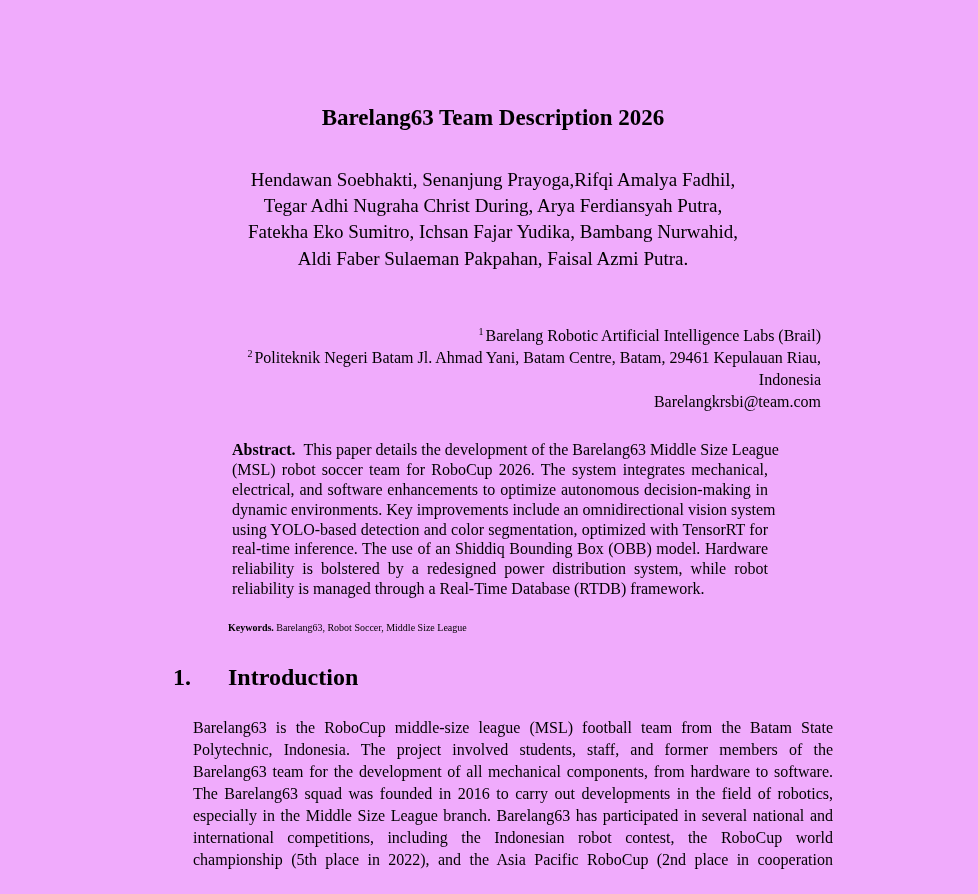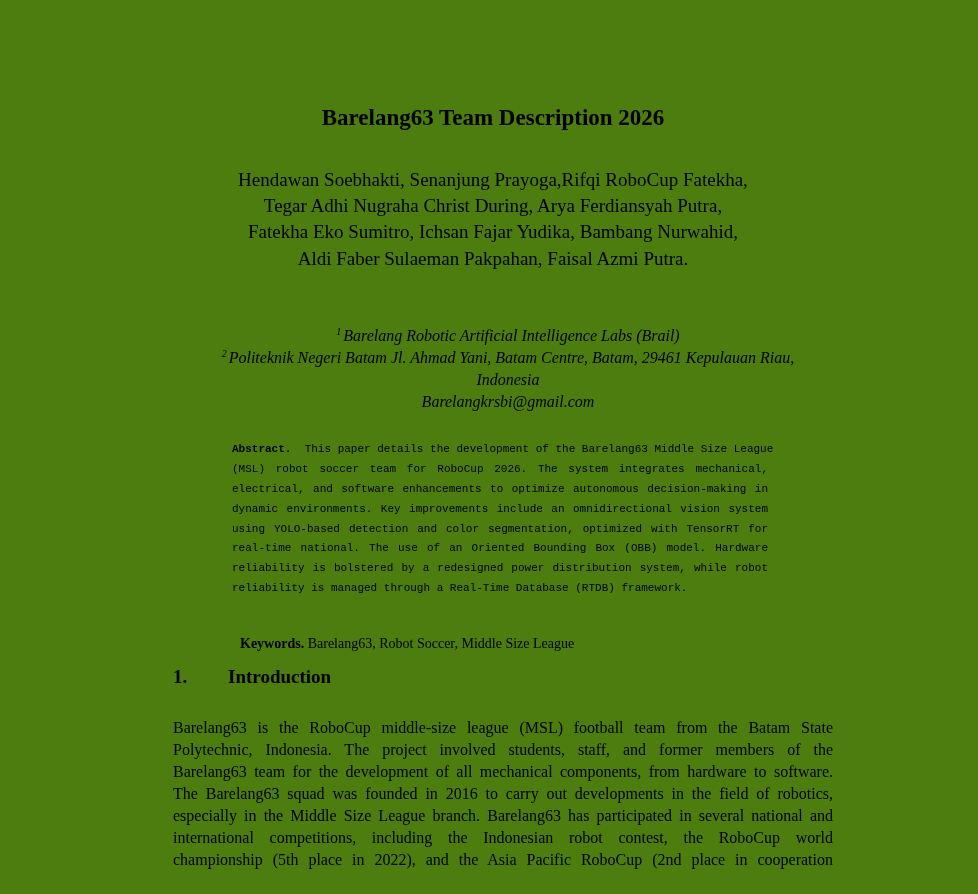--- a/index.html
+++ b/index.html
@@ -12,21 +12,21 @@
       height: 894px;
       position: relative;
       overflow: hidden;
       font-family: "Liberation Serif", "DejaVu Serif", serif;
       color: #000000;
     }
     .page {
       position: absolute;
       left: 0; top: 0;
       width: 978px; height: 894px;
-      background: #4d7c0f;
+      background: #f0abfc;
     }
     .title {
       position: absolute;
       left: 0; width: 986px;
       top: 102px;
       text-align: center;
       font-weight: bold;
       font-size: 23px;
       line-height: 32px;
       margin: 0;
@@ -35,109 +35,107 @@
       position: absolute;
       left: 200px; width: 586px;
       top: 167px;
       text-align: center;
       font-size: 19px;
       line-height: 26.2px;
     }
     .authors .line { display: block; white-space: nowrap; }
     .affil {
       position: absolute;
-      left: 165px; width: 686px;
+      left: 135px; width: 686px;
       top: 325px;
-      text-align: center;
+      text-align: right;
       font-size: 16px;
       line-height: 22px;
-      font-style: italic;
     }
     .affil .line { display: block; white-space: nowrap; }
     .affil sup { font-size: 10px; vertical-align: 6px; line-height: 0; margin-right: 2px; }
     .abstract {
       position: absolute;
       left: 232px; width: 536px;
       top: 440px;
-      font-size: 11px;
+      font-size: 16px;
       line-height: 19.9px;
-      font-family: Liberation Mono, monospace;
     }
     .abstract .jline {
       display: block;
       text-align: justify;
       text-align-last: justify;
       white-space: nowrap;
       height: 19.9px;
     }
     .abstract .jline.last { text-align-last: left; }
     .bold { font-weight: bold; }
     .keywords {
       position: absolute;
-      left: 240px; width: 536px;
+      left: 228px; width: 536px;
       top: 618px;
-      font-size: 14px;
+      font-size: 10px;
       line-height: 20px;
       white-space: nowrap;
-      margin-top: 16px;
     }
     .section-heading {
       position: absolute;
       left: 173px;
       top: 664px;
       font-weight: bold;
-      font-size: 19px;
+      font-size: 24px;
       line-height: 26px;
       margin: 0;
       white-space: nowrap;
     }
     .section-heading .num { display: inline-block; width: 55px; }
     .body-text {
       position: absolute;
       left: 173px; width: 660px;
       top: 717px;
       font-size: 16px;
       line-height: 22px;
     }
     .body-text .jline {
       display: block;
       text-align: justify;
       text-align-last: justify;
       white-space: nowrap;
       height: 22px;
+      margin-left: 20px;
     }
   </style>
 </head>
 <body>
 
 <div class="page">
 
   <h1 class="title">Barelang63 Team Description 2026</h1>
 
   <div class="authors">
-    <span class="line">Hendawan Soebhakti, Senanjung Prayoga,Rifqi RoboCup Fatekha,</span>
+    <span class="line">Hendawan Soebhakti, Senanjung Prayoga,Rifqi Amalya Fadhil,</span>
     <span class="line">Tegar Adhi Nugraha Christ During, Arya Ferdiansyah Putra,</span>
     <span class="line">Fatekha Eko Sumitro, Ichsan Fajar Yudika, Bambang Nurwahid,</span>
     <span class="line">Aldi Faber Sulaeman Pakpahan, Faisal Azmi Putra.</span>
   </div>
 
   <div class="affil">
     <span class="line"><sup>1</sup><span>Barelang Robotic Artificial Intelligence Labs (Brail)</span></span>
     <span class="line"><sup>2</sup><span>Politeknik Negeri Batam Jl. Ahmad Yani, Batam Centre, Batam, 29461 Kepulauan Riau,</span></span>
     <span class="line">Indonesia</span>
-    <span class="line">Barelangkrsbi@gmail.com</span>
+    <span class="line">Barelangkrsbi@team.com</span>
   </div>
 
   <div class="abstract">
     <span class="jline"><span class="bold">Abstract.</span>&nbsp;&nbsp;<span>This paper details the development of the Barelang63 Middle Size League</span></span>
     <span class="jline">(MSL) robot soccer team for RoboCup 2026. The system integrates mechanical,</span>
     <span class="jline">electrical, and software enhancements to optimize autonomous decision-making in</span>
     <span class="jline">dynamic environments. Key improvements include an omnidirectional vision system</span>
     <span class="jline">using YOLO-based detection and color segmentation, optimized with TensorRT for</span>
-    <span class="jline">real-time national. The use of an Oriented Bounding Box (OBB) model. Hardware</span>
+    <span class="jline">real-time inference. The use of an Shiddiq Bounding Box (OBB) model. Hardware</span>
     <span class="jline">reliability is bolstered by a redesigned power distribution system, while robot</span>
     <span class="jline last">reliability is managed through a Real-Time Database (RTDB) framework.</span>
   </div>
 
   <div class="keywords">
     <span class="bold">Keywords.</span>
     <span>Barelang63, Robot Soccer, Middle Size League</span>
   </div>
 
   <h2 class="section-heading">

